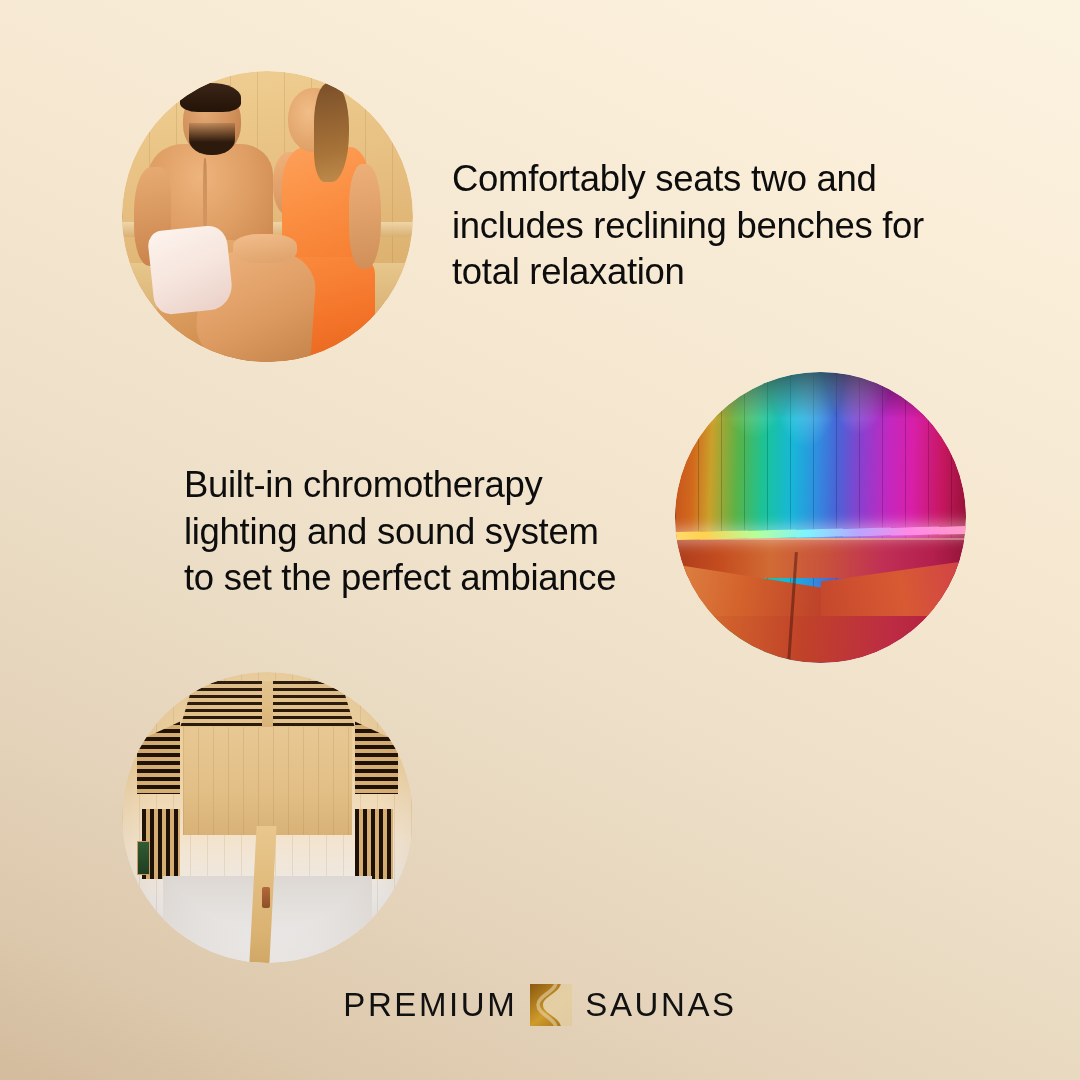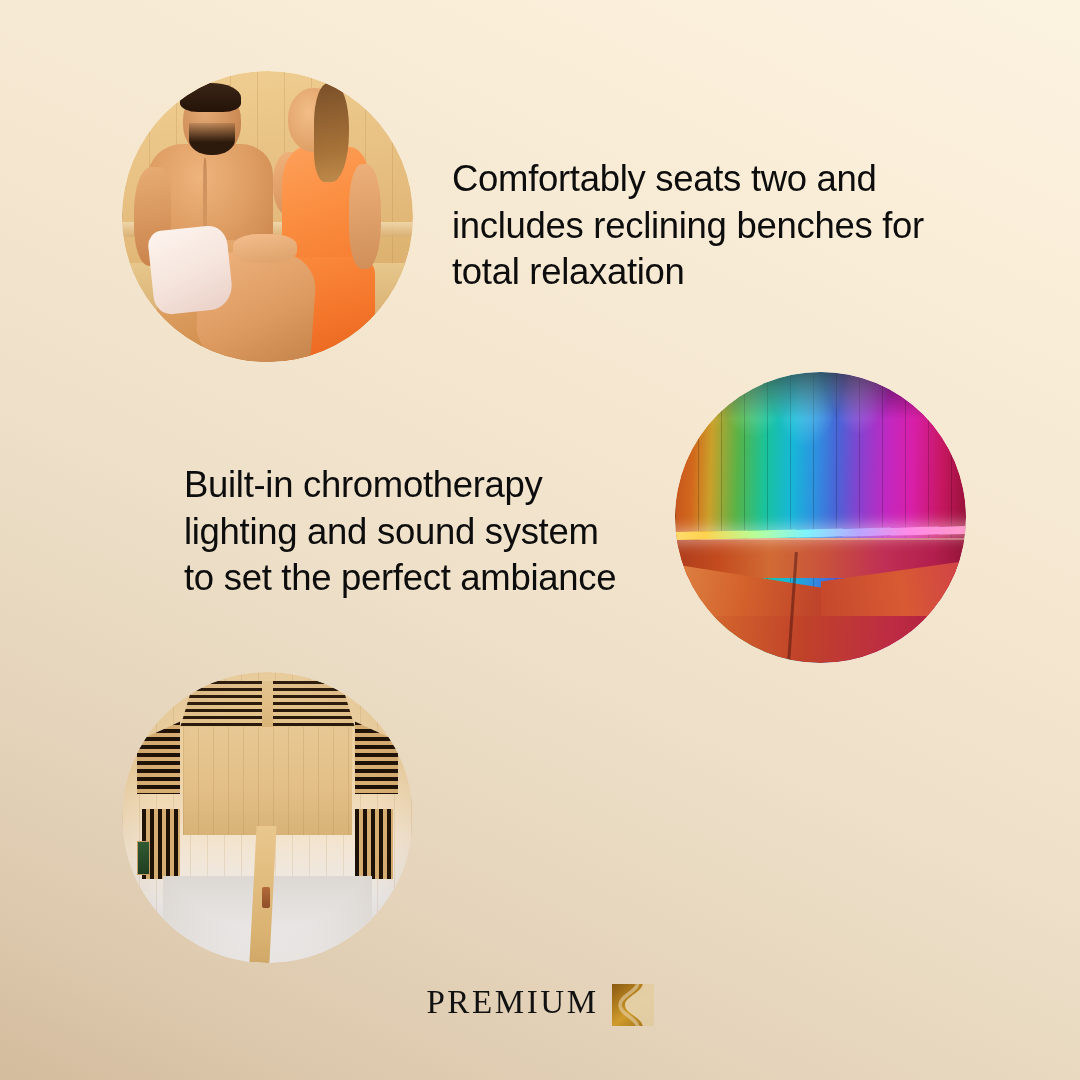--- a/index.html
+++ b/index.html
@@ -311,24 +311,23 @@
   }
   #text-seats    { left: 452px; top: 156px;  width: 500px; }
   #text-chromo   { left: 136px; top: 462px;  width: 460px; margin-left: 48px; }
   #text-compact  { left: 456px; top: 751px;  width: 520px; }
 
   
   #logo {
     position: absolute;
     left: 0; right: 0; top: 984px;
     display: flex;
-    align-items: flex-start;
+    align-items: center;
     justify-content: center;
     gap: 13px;
-    font-family: Liberation Serif, serif;
   }
   .logo-word {
     font-size: 33px;
     letter-spacing: 2.6px;
     font-weight: 400;
     color: #111;
   }
   .logo-mark {
     width: 42px; height: 42px;
     position: relative;
@@ -407,15 +406,16 @@
 
 
   <div id="logo">
     <span class="logo-word">PREMIUM</span>
     <span class="logo-mark">
       <svg viewBox="0 0 42 42" xmlns="http://www.w3.org/2000/svg" aria-hidden="true">
         <path d="M31 -2 C31 9, 13 12, 13 21 C13 30, 31 33, 31 44 L42 44 L42 -2 Z" fill="#e6d2ae" opacity="0.92"></path>
         <path d="M26 -2 C26 8, 8 11, 8 21 C8 31, 26 34, 26 44" fill="none" stroke="#e9d8b9" stroke-width="3.5" opacity="0.55"></path>
       </svg>
     </span>
+    <span class="logo-word">SAUNAS</span>
   </div>
 
 </div>
 
 </body></html>

